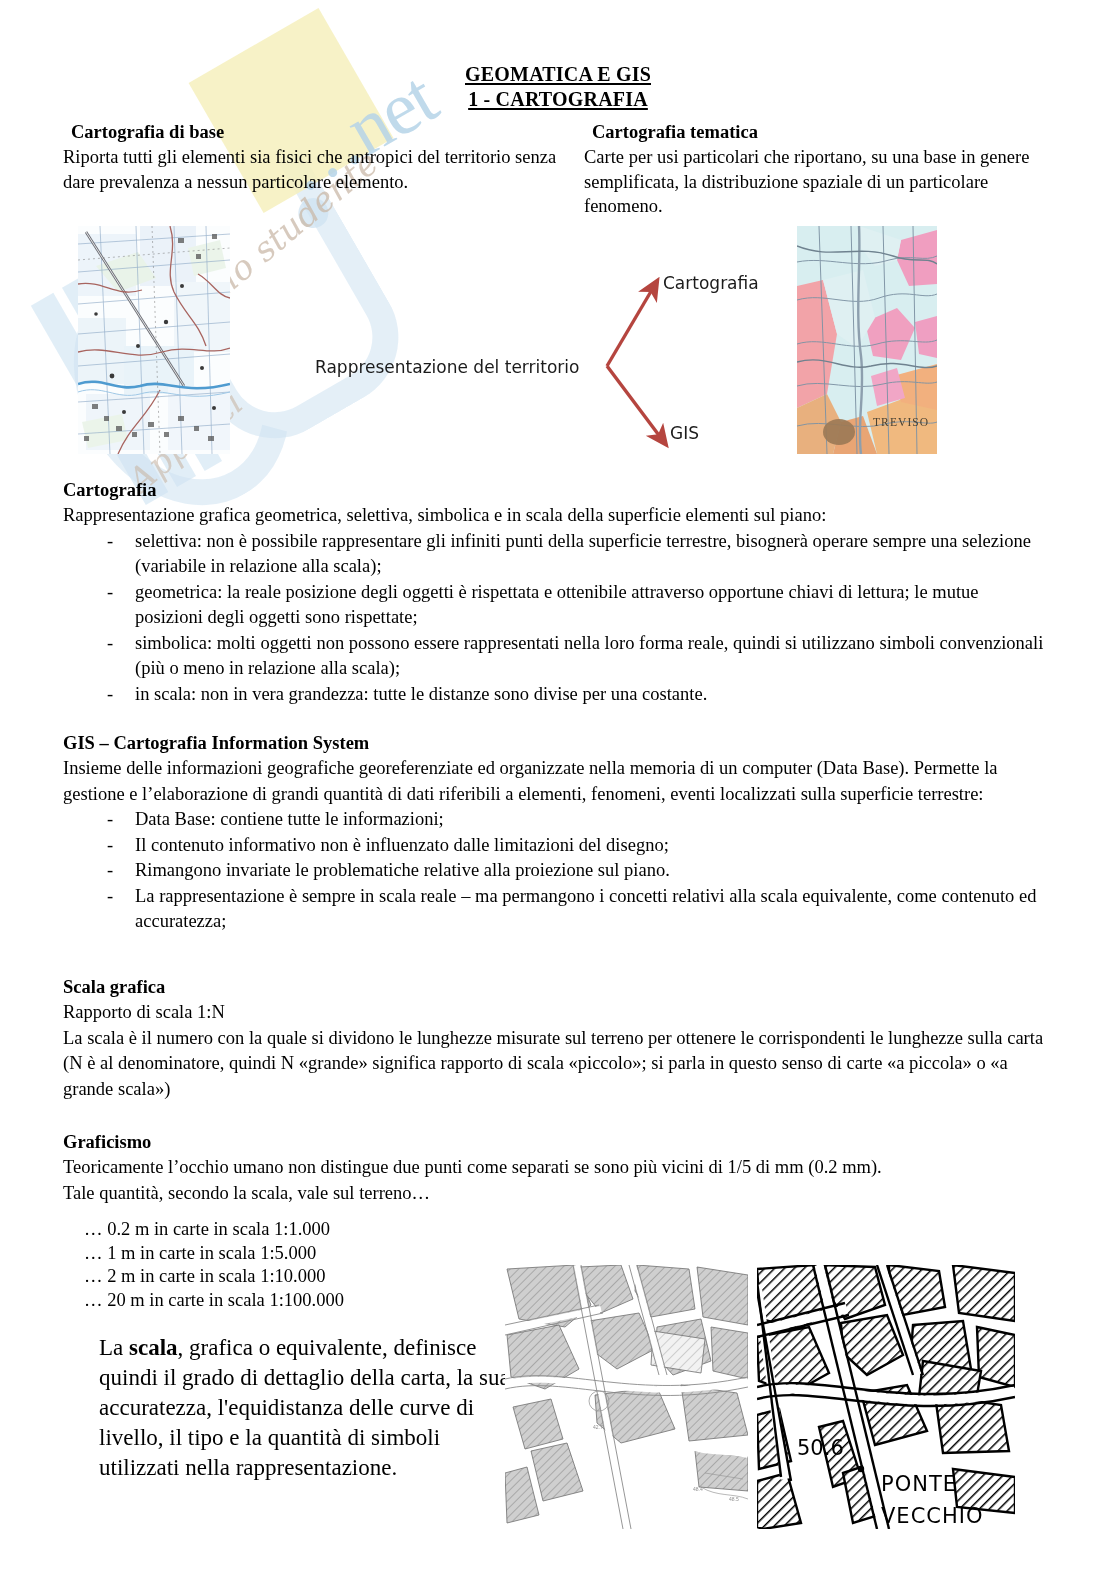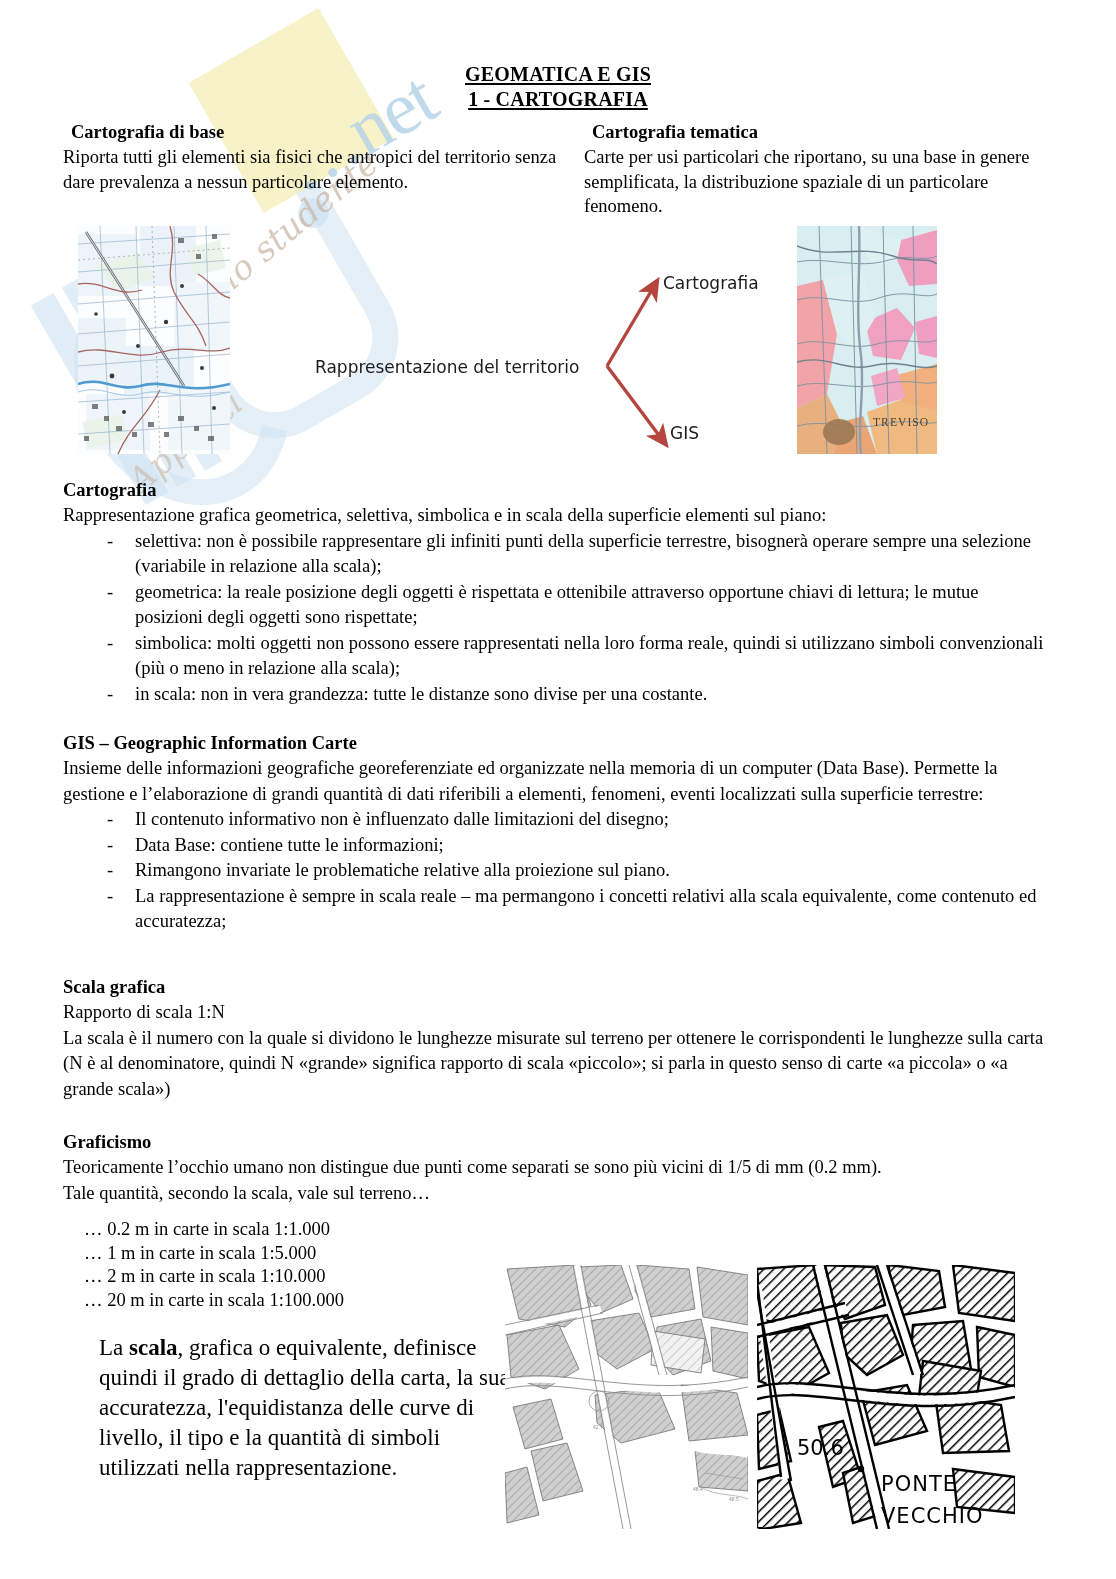--- a/index.html
+++ b/index.html
@@ -418,25 +418,25 @@
       <p>Rappresentazione grafica geometrica, selettiva, simbolica e in scala della superficie elementi sul piano:</p>
       <ul class="dash">
         <li>selettiva: non è possibile rappresentare gli infiniti punti della superficie terrestre, bisognerà operare sempre una selezione (variabile in relazione alla scala);</li>
         <li>geometrica: la reale posizione degli oggetti è rispettata e ottenibile attraverso opportune chiavi di lettura; le mutue posizioni degli oggetti sono rispettate;</li>
         <li>simbolica: molti oggetti non possono essere rappresentati nella loro forma reale, quindi si utilizzano simboli convenzionali (più o meno in relazione alla scala);</li>
         <li>in scala: non in vera grandezza: tutte le distanze sono divise per una costante.</li>
       </ul>
     </div>
 
     <div class="sec" style="top:731px;">
-      <h3>GIS – Geographic Information Carte</h3>
+      <h3>GIS – Cartografia Information System</h3>
       <p>Insieme delle informazioni geografiche georeferenziate ed organizzate nella memoria di un computer (Data Base). Permette la gestione e l’elaborazione di grandi quantità di dati riferibili a elementi, fenomeni, eventi localizzati sulla superficie terrestre:</p>
       <ul class="dash">
+        <li>Data Base: contiene tutte le informazioni;</li>
         <li>Il contenuto informativo non è influenzato dalle limitazioni del disegno;</li>
-        <li>Data Base: contiene tutte le informazioni;</li>
         <li>Rimangono invariate le problematiche relative alla proiezione sul piano.</li>
         <li>La rappresentazione è sempre in scala reale – ma permangono i concetti relativi alla scala equivalente, come contenuto ed accuratezza;</li>
       </ul>
     </div>
 
     <div class="sec" style="top:975px;">
       <h3>Scala grafica</h3>
       <p>Rapporto di scala 1:N</p>
       <p>La scala è il numero con la quale si dividono le lunghezze misurate sul terreno per ottenere le corrispondenti le lunghezze sulla carta</p>
       <p class="fine">(N è al denominatore, quindi N «grande» significa rapporto di scala «piccolo»; si parla in questo senso di carte «a piccola» o «a grande scala»)</p>

